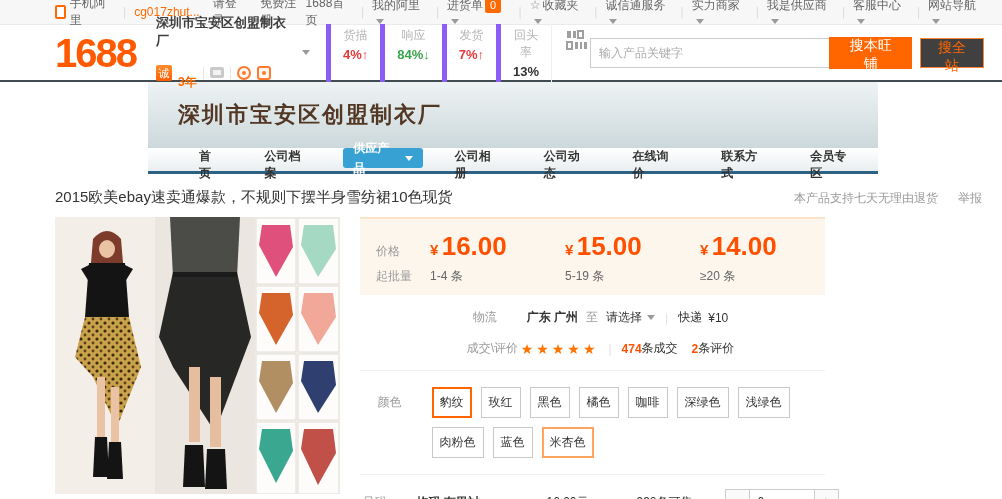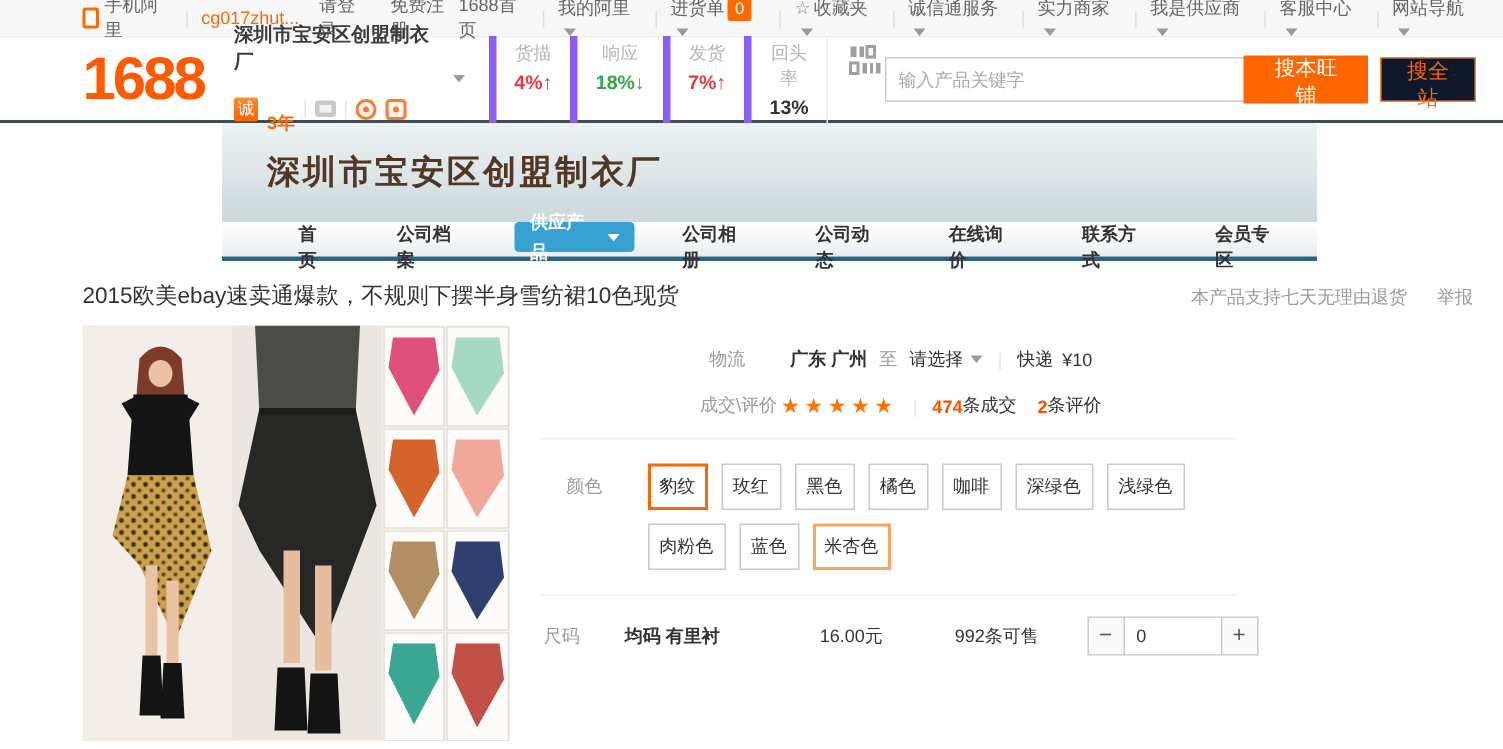--- a/index.html
+++ b/index.html
@@ -46,21 +46,21 @@
   .stat .vl { font-size:13px; font-weight:bold; margin-top:3px; }
   .vl.red { color:#e4393c; } .vl.green { color:#39a54a; } .vl.dark { color:#333; }
   .qr-box { border-left:1px solid #efefef; padding:4px 0 0 14px; }
   
   .search-block { margin-left:auto; display:flex; align-items:center; }
   .search-input { width:263px; height:30px; border:1px solid #ccc; border-right:none;
     padding:0 8px; font-size:12px; color:#333; outline:none; }
   .search-input::placeholder { color:#aaa; }
   .btn-shop { height:32px; padding:0 16px; background:#ff6600; color:#fff; border:none;
     font-size:14px; cursor:pointer; }
-  .btn-site { height:30px; padding:0 12px; background:#0f172a; color:#ff6600;
+  .btn-site { height:30px; padding:0 12px; background:#404040; color:#ff6600;
     border:1px solid #ff8533; font-size:14px; margin-left:8px; cursor:pointer; }
   .header-line { height:2px; background:#414b52; }
 
   
   .banner { margin-left:148px; width:730px; height:66px;
     background:linear-gradient(#eef3f4,#ccd8db); display:flex; align-items:center; padding-left:30px; }
   .banner-title { font-size:22px; font-weight:bold; color:#523724; letter-spacing:2px; }
   .shopnav { margin-left:148px; width:730px; height:26px;
     background:linear-gradient(#ffffff,#e9eef0); border-bottom:3px solid #2e6284;
     display:flex; padding-left:30px; }
@@ -170,21 +170,21 @@
     </div>
     <span class="caret hdr-caret"></span>
 
     <div class="stats">
       <div class="stat">
         <div class="lb">货描</div>
         <div class="vl red">4%↑</div>
       </div>
       <div class="stat">
         <div class="lb">响应</div>
-        <div class="vl green">18%↓</div>
+        <div class="vl green">84%↓</div>
       </div>
       <div class="stat">
         <div class="lb">发货</div>
         <div class="vl red">7%↑</div>
       </div>
       <div class="stat">
         <div class="lb">回头率</div>
         <div class="vl dark">13%</div>
       </div>
       <div class="qr-box">
@@ -287,20 +287,43 @@
           <rect x="201" y="205" width="40" height="72" fill="#fdfcfb" stroke="#e2ddd6"></rect>
           <path d="M207,212 L235,212 L238,234 L221,266 L204,232 Z" fill="#3aa890"></path>
           <rect x="243" y="205" width="41" height="72" fill="#fdfcfb" stroke="#e2ddd6"></rect>
           <path d="M249,212 L278,212 L281,236 L263,268 L246,232 Z" fill="#c05048"></path>
         </g>
       </svg>
     </div>
 
     <div class="detail">
 
+      <div class="price-box">
+        <div class="p-row">
+          <div class="p-label">价格</div>
+          <div class="tier">
+            <span class="cur">¥</span>
+            <span class="price-num">16.00</span>
+          </div>
+          <div class="tier">
+            <span class="cur">¥</span>
+            <span class="price-num">15.00</span>
+          </div>
+          <div class="tier">
+            <span class="cur">¥</span>
+            <span class="price-num">14.00</span>
+          </div>
+        </div>
+        <div class="p-row moq-row">
+          <div class="p-label">起批量</div>
+          <div class="moq">1-4 条</div>
+          <div class="moq">5-19 条</div>
+          <div class="moq">≥20 条</div>
+        </div>
+      </div>
 
       <div class="d-row">
         <div class="d-label">物流</div>
         <span class="bold-dark">广东 广州</span>
         <span class="grey" style="margin:0 8px;">至</span>
         <span><span>请选择</span><span class="sel-caret"></span></span>
         <span class="v-sep">|</span>
         <span>快递</span>
         <span style="margin-left:6px;">¥10</span>
       </div>

